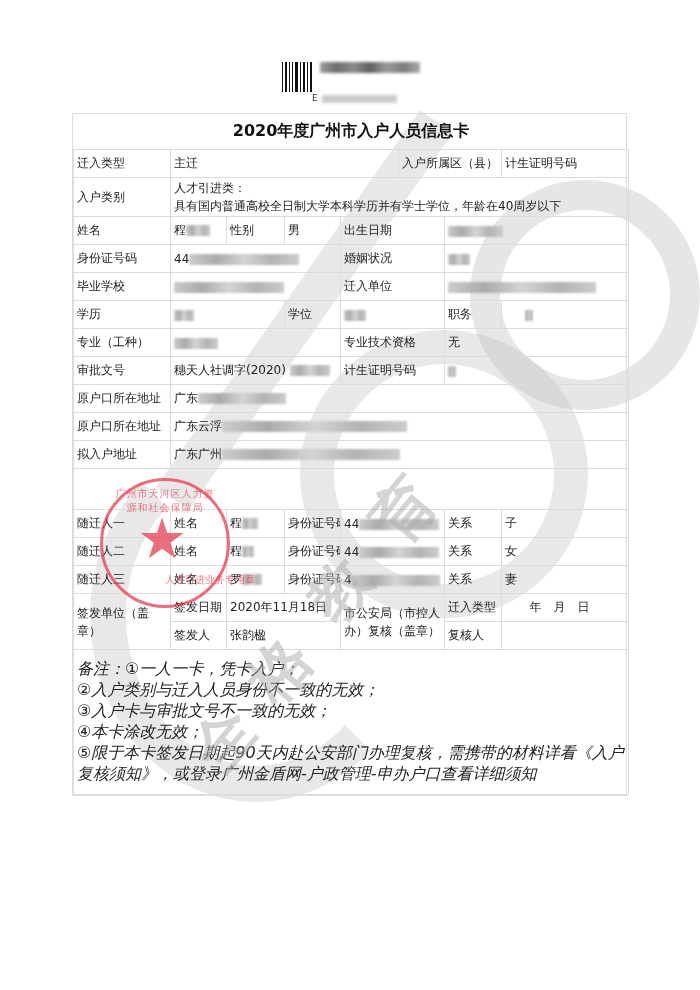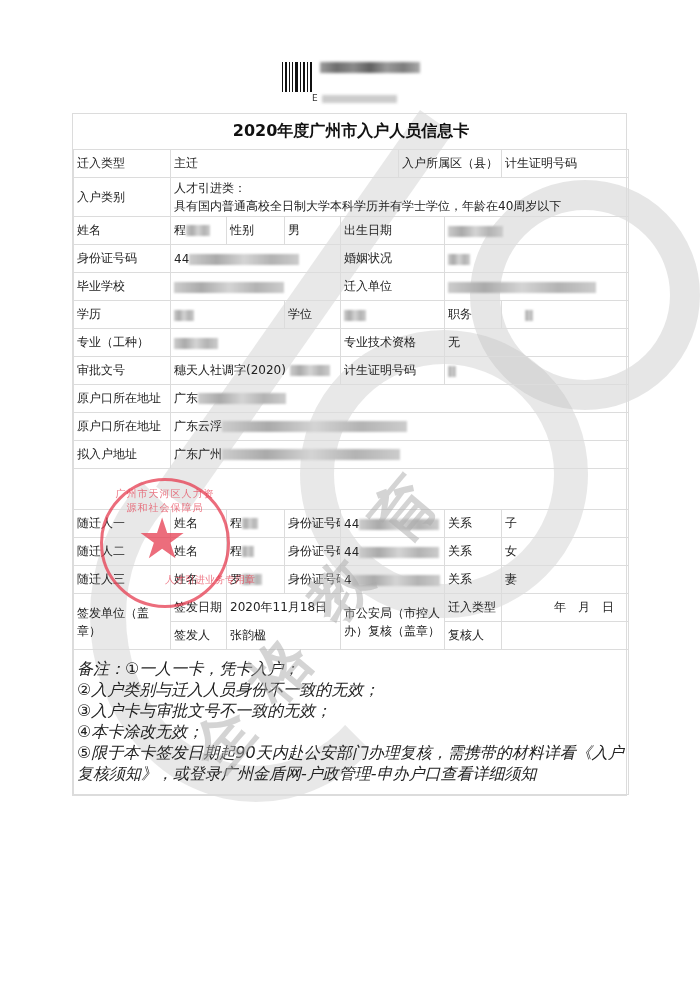--- a/index.html
+++ b/index.html
@@ -40,21 +40,21 @@
     }
     td.wrap { white-space: normal; line-height: 18px; }
     td.tall { height: 38px; }
     td.empty-row { height: 40px; }
     .blur {
       display: inline-block; height: 11px; vertical-align: middle;
       background: linear-gradient(90deg,#ccc,#aaa,#d4d4d4,#b3b3b3,#ccc);
       filter: blur(1.2px);
     }
     .notes { padding: 8px 3px 10px 3px; font-size: 16px; line-height: 21px; white-space: normal; height: auto; font-style: italic; }
-    .right { text-align: right; padding-right: 14px; }
+    .right { text-align: center; padding-right: 14px; }
     .watermark {
       position: absolute; pointer-events: none; border-color: rgba(180,180,180,.45);
     }
     .wm-ring {
       left: 470px; top: 180px; width: 170px; height: 170px;
       border: 30px solid rgba(190,190,190,.38); border-radius: 50%;
     }
     .wm-arc {
       left: 90px; top: 430px; width: 260px; height: 300px;
       border: 36px solid rgba(190,190,190,.35); border-radius: 50%;

